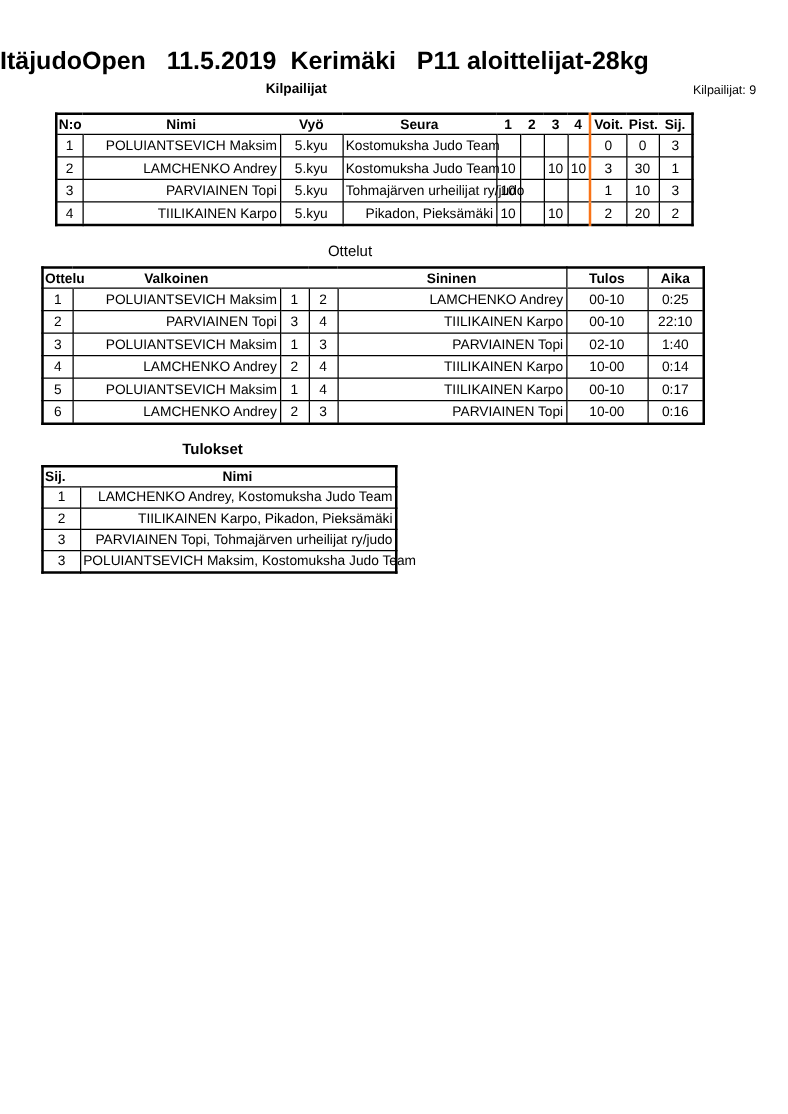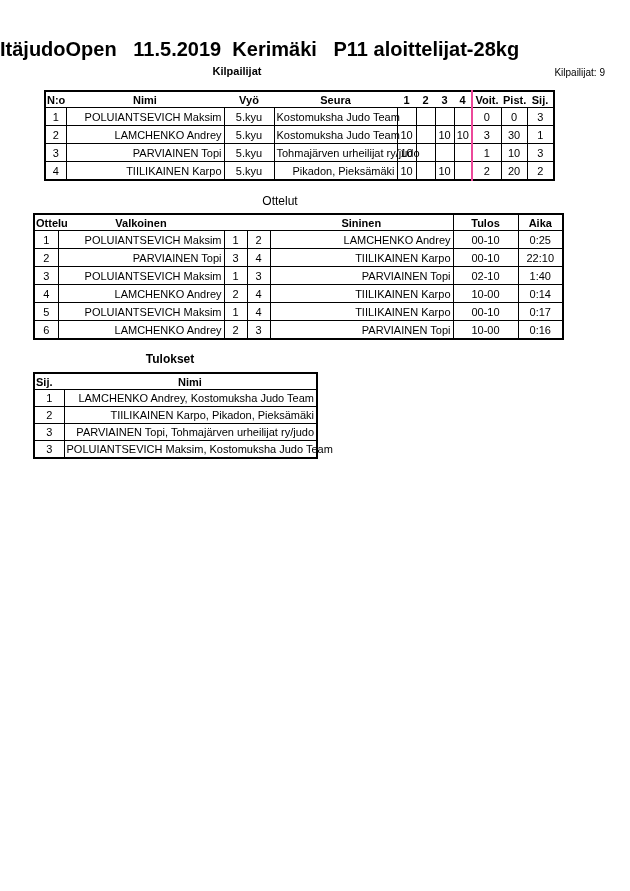--- a/index.html
+++ b/index.html
@@ -29,21 +29,21 @@
     border:1px solid #000; font-size:11px; height:17px; padding:0 2px;
     text-align:center; vertical-align:middle; white-space:nowrap; overflow:visible;
   }
   #table-kilpailijat { left:31px; top:90px;  width:509px;margin-left:13px; }
   #table-ottelut     { left:33px; top:213px; width:529px; }
   #table-tulokset    { left:33px; top:372px; width:283px; }
   #table-tulokset td { height:16px; }
 
   .t1 td.c1, .t1 td.c3, .t2 td.c1, .t2 td.c4, .t3 td.c1 { text-align:right; }
   .t1 th.h-no, .t2 th.h-ottelu, .t3 th.h-sij { text-align:left; padding-left:1px; }
-  .t1 th.h-voit, .t1 td.c8 { border-left:2px solid #ec4899; }
+  .t1 th.h-voit, .t1 td.c8 { border-left:2px solid #f97316; }
   .t2 th.h-tulos, .t2 th.h-aika { border-left:1px solid #000; }
 </style>
 </head>
 <body>
 
 <div class="doc-title">ItäjudoOpen   11.5.2019  Kerimäki   P11 aloittelijat-28kg</div>
 
 <div id="label-kilpailijat" class="centered-label">Kilpailijat</div>
 <div id="label-count">Kilpailijat: 9</div>
 

